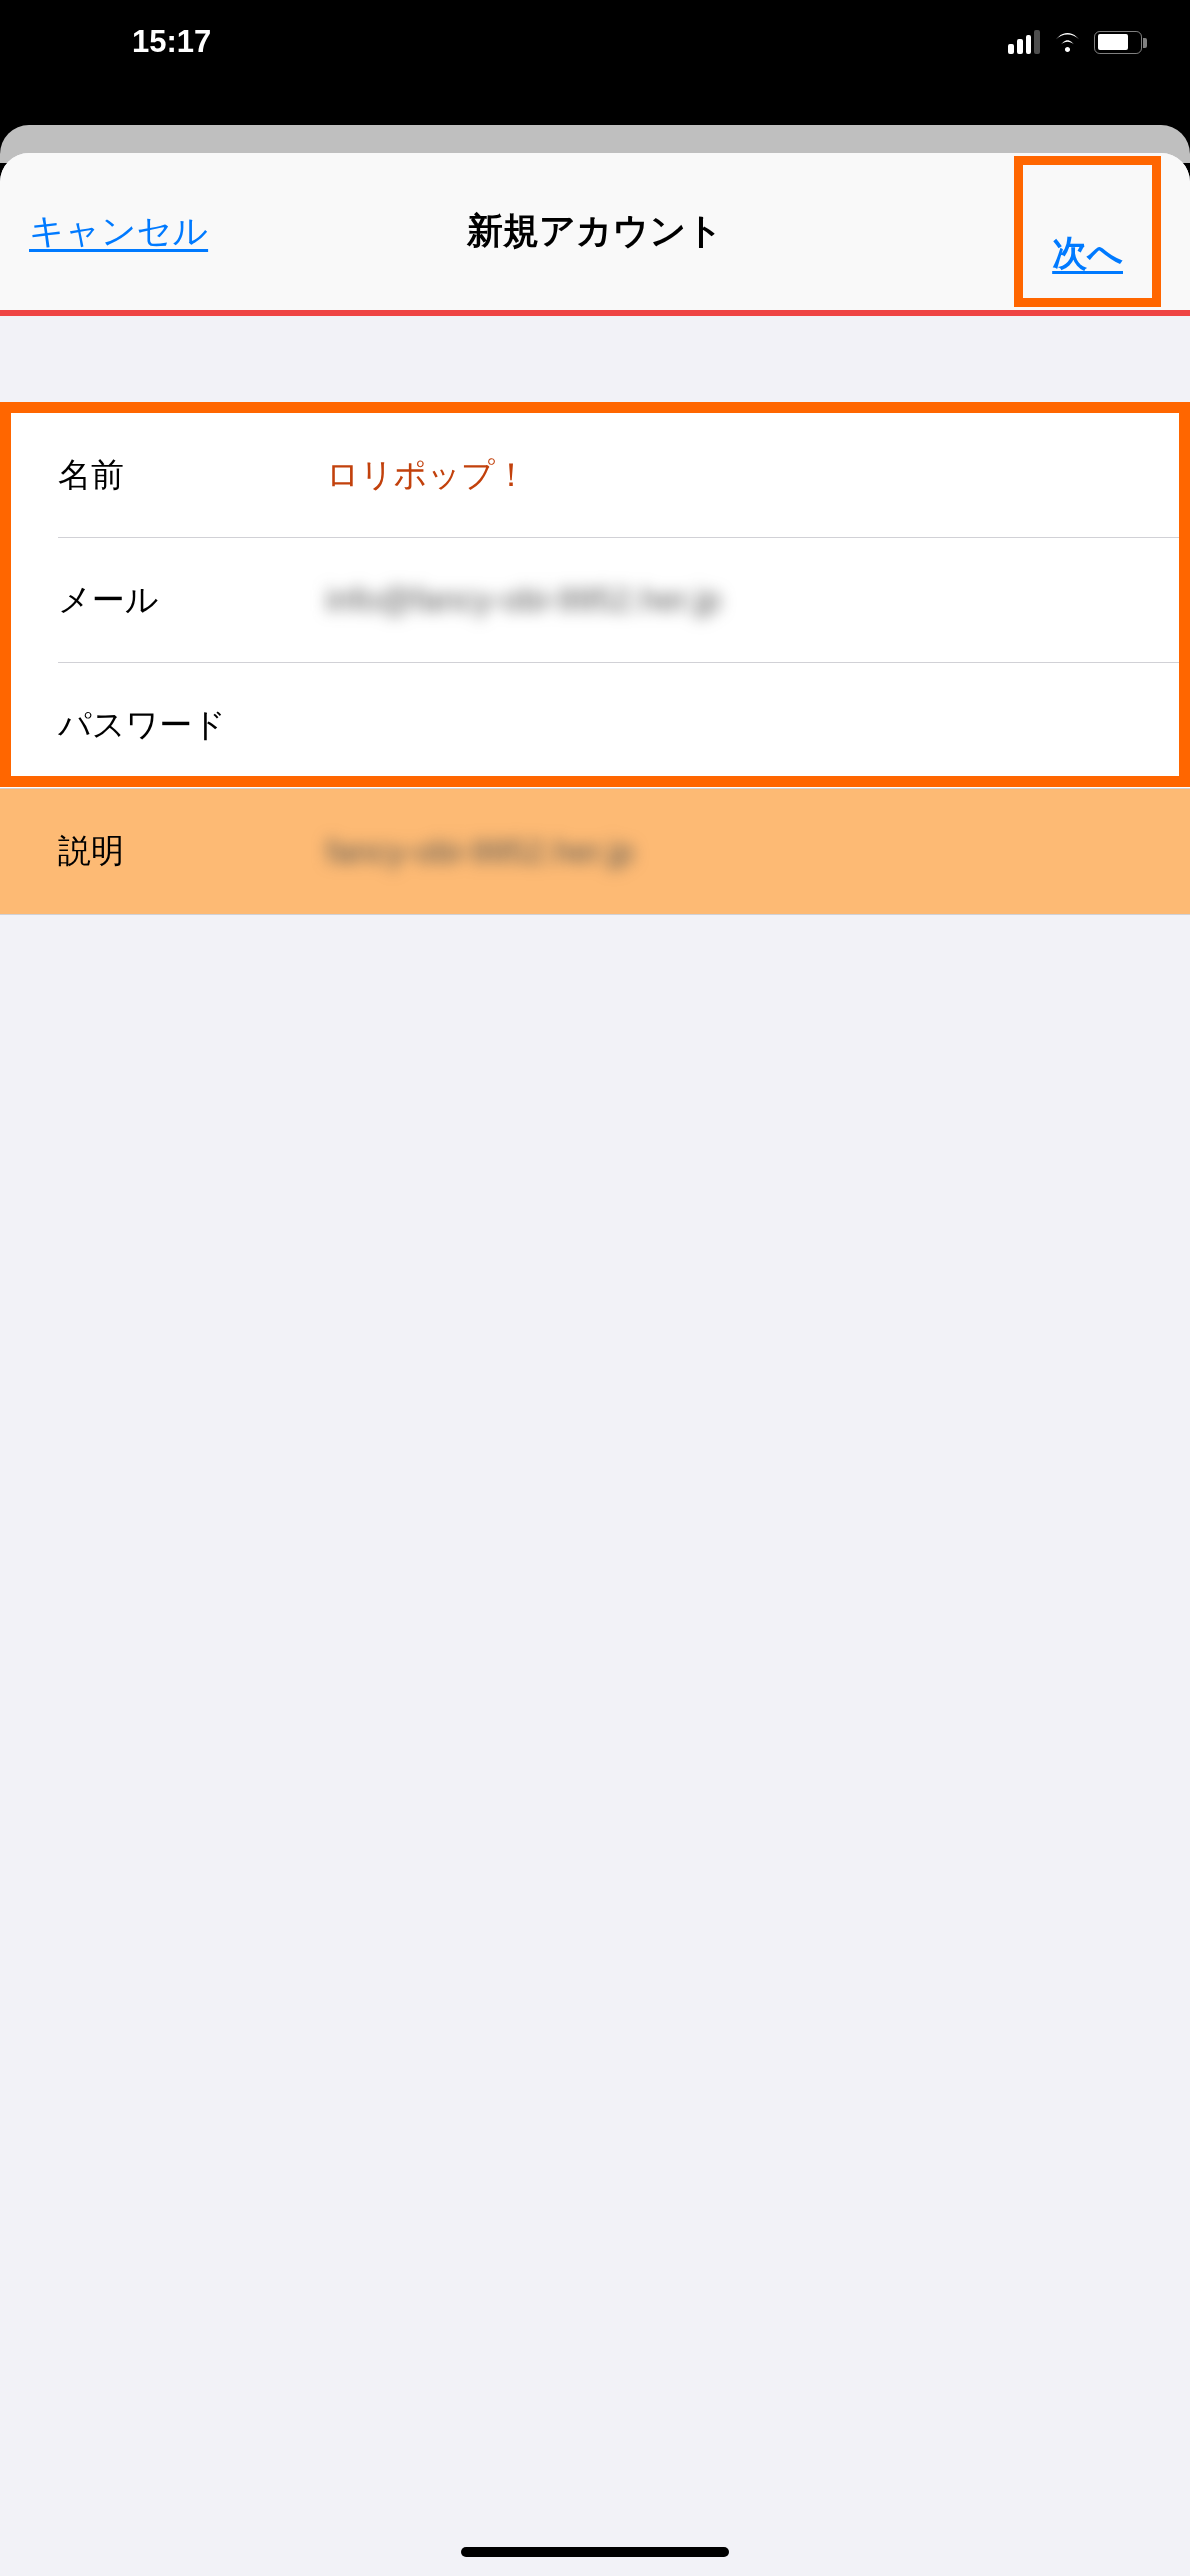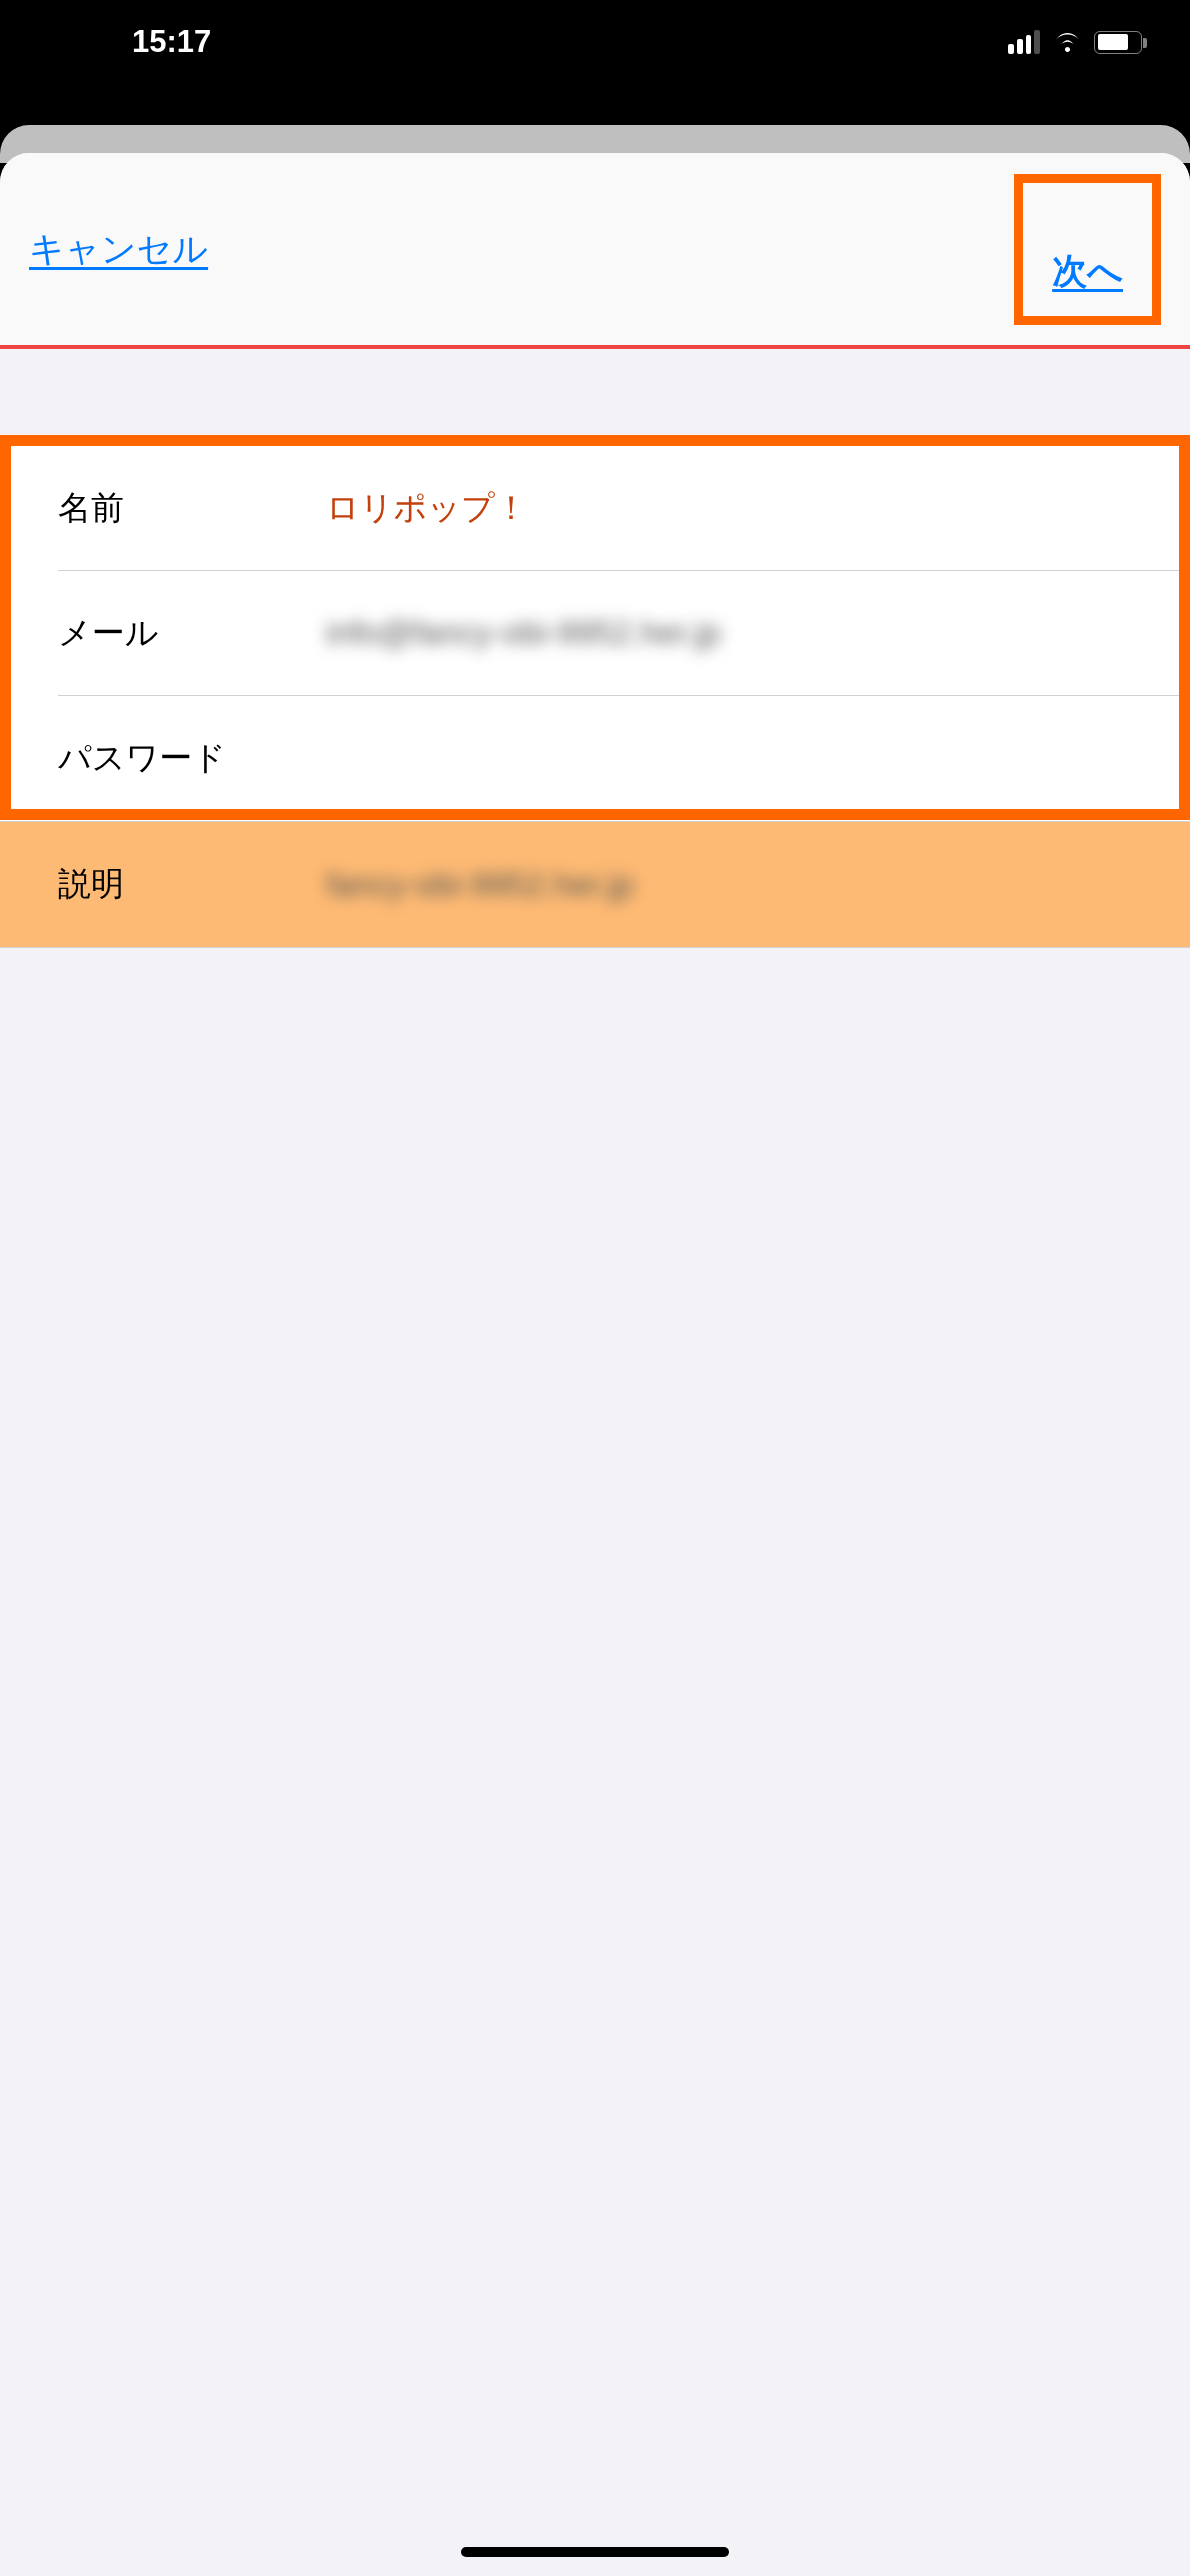--- a/index.html
+++ b/index.html
@@ -93,23 +93,23 @@
       top: 153px;
       left: 0;
       right: 0;
       bottom: 0;
       background: #f2f2f7;
       border-radius: 29px 29px 0 0;
       display: flex;
       flex-direction: column;
     }
     .nav-bar {
-      height: 196px;
+      height: 163px;
       background: #f9f9f9;
-      border-bottom: 4px solid #ef4444;
+      border-bottom: 6px solid #ef4444;
       display: flex;
       align-items: center;
       justify-content: space-between;
       padding: 12px 29px;
       border-radius: 29px 29px 0 0;
       position: relative;
     }
     .nav-left {
       color: #007aff;
       font-size: 35px;
@@ -234,20 +234,21 @@
       <div class="battery-fill"></div>
     </div>
   </div>
 </div>
 
 <div class="sheet-backdrop"></div>
 
 <div class="sheet">
   <div class="nav-bar">
     <div class="nav-left">キャンセル</div>
+    <div class="nav-title">新規アカウント</div>
     <div class="nav-right-wrap">
       <div class="highlight-next">
         <div class="nav-right">次へ</div>
       </div>
     </div>
   </div>
 
   <div class="content">
     <div class="highlight-group"></div>
 

